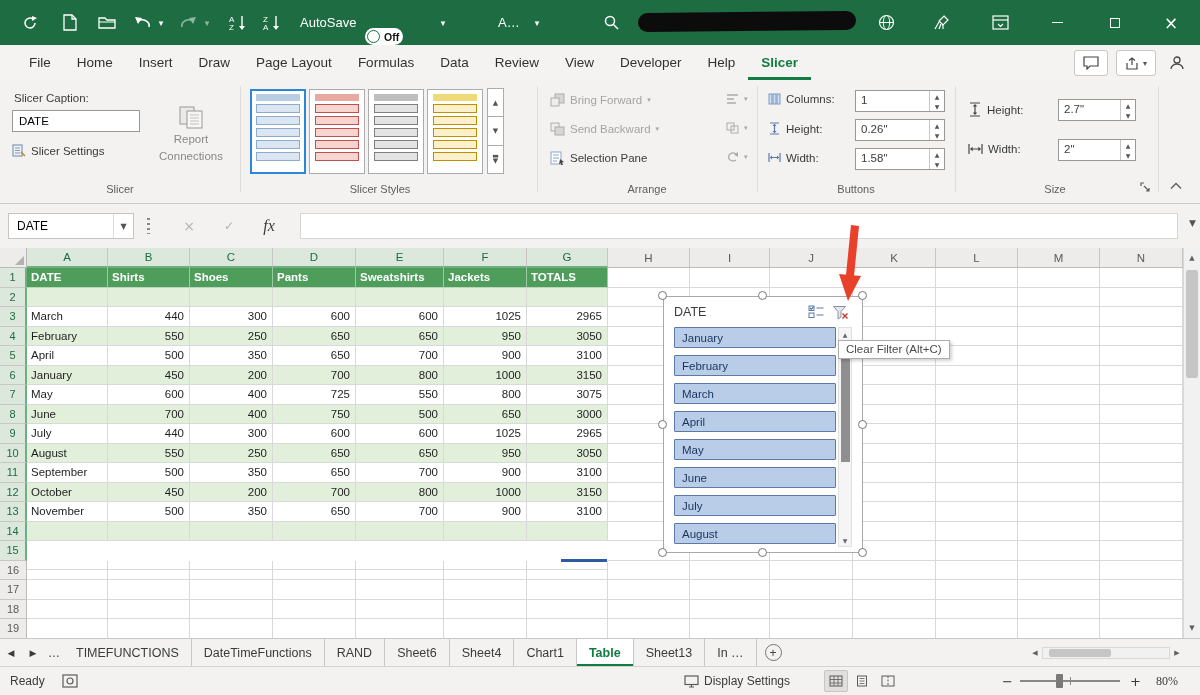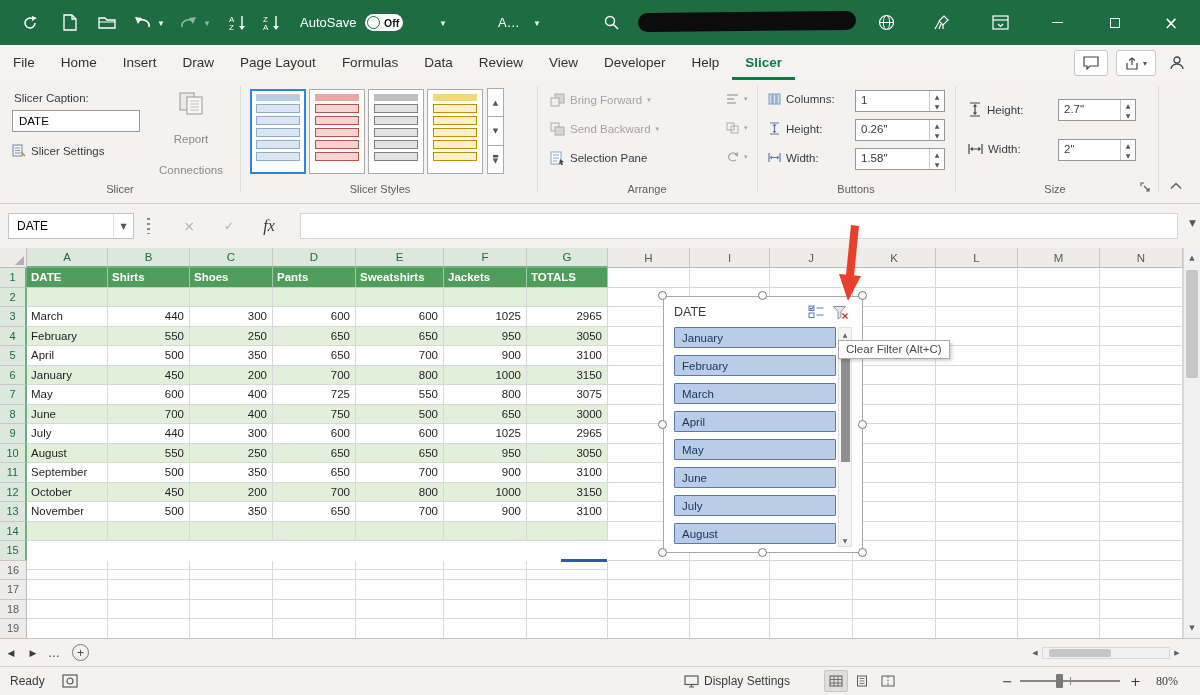--- a/index.html
+++ b/index.html
@@ -17,34 +17,34 @@
   .toggle { width:38px; height:17px; background:#fff; border-radius:9px; display:flex; align-items:center; margin-left:7px; position:relative; }
   .knob { width:13px; height:13px; border-radius:50%; background:#fff; border:1.5px solid #1E6C41; margin-left:2px; }
   .toggle-label { font-size:10.5px; color:#111; margin-left:4px; font-weight:bold; }
   .chev { font-size:9px; color:#fff; }
   .scribble { position:absolute; left:638px; top:12px; width:218px; height:19px; background:#0c0c0c; border-radius:10px; transform:rotate(-.6deg); }
   .winbtn { width:46px; font-size:15px; cursor:default; }
   .maxbox { width:10px; height:10px; border:1.2px solid #fff; }
   .minbar { width:11px; height:0; border-bottom:1.4px solid #fff; }
 
   
-  .tabrow { position:absolute; top:45px; left:0; width:1200px; height:35px; background:#F4F3F2; display:flex; align-items:stretch; }
+  .tabrow { position:absolute; top:45px; left:0; width:1200px; height:35px; background:#F4F3F2; display:flex; align-items:stretch; padding-left:16px; }
   .rtab { padding:0 13px; line-height:35px; font-size:13.5px; color:#323130; white-space:nowrap; }
   .rtab.active { color:var(--accent-green,#107C41); font-weight:bold; box-shadow:inset 0 -3px 0 var(--accent-green,#107C41); }
   .tabrow-right { position:absolute; right:10px; top:5px; display:flex; gap:8px; align-items:center; }
   .pillbtn { height:26px; border:1px solid #C8C6C4; border-radius:3px; background:#fff; display:flex; align-items:center; padding:0 8px; gap:4px; }
 
   
   .ribbon { position:absolute; top:80px; left:0; width:1200px; height:124px; background:#F3F2F1; border-bottom:1px solid #CFCDCB; font-size:11.5px; color:#3B3B3B; }
   .rsep { position:absolute; top:6px; height:106px; width:1px; background:#DFDDDB; }
   .glabel { position:absolute; top:103px; font-size:11px; color:#605E5C; text-align:center; }
   .cap-input { position:absolute; left:12px; top:30px; width:128px; height:22px; border:1px solid #9A9896; background:#fff; font-size:11.5px; padding:0 6px; font-family:inherit; }
   .txtbtn { position:absolute; display:flex; align-items:center; gap:5px; color:#3B3B3B; }
   .txtbtn.disabled { color:#A6A4A2; }
-  .bigbtn { position:absolute; left:148px; top:8px; width:86px; height:92px; display:flex; flex-direction:column; align-items:center; justify-content:center; gap:16px; color:#8B8987; text-align:center; line-height:1.25; }
+  .bigbtn { position:absolute; left:148px; top:8px; width:86px; height:92px; display:flex; flex-direction:column; align-items:center; justify-content:center; gap:2px; color:#8B8987; text-align:center; line-height:1.25; }
   .gallery { position:absolute; left:250px; top:9px; display:flex; gap:3px; }
   .thumb { width:56px; height:85px; background:#fff; border:1px solid #ABABAB; padding:4px 5px; display:flex; flex-direction:column; gap:3px; }
   .thumb.selitem { border:2px solid #2B88D8; padding:3px 4px; }
   .thumb .t-title { height:7px; }
   .thumb .t-row { height:9px; border:1px solid transparent; }
   .scrollcol { position:absolute; left:487px; top:9px; width:17px; height:85px; display:flex; flex-direction:column; }
   .scrollcol div { flex:1; border:1px solid #ABABAB; background:#fff; margin-top:-1px; display:flex; align-items:center; justify-content:center; font-size:7px; color:#555; }
   .spin { position:absolute; height:22px; background:#fff; border:1px solid #9A9896; display:flex; }
   .spin .v { flex:1; padding:3px 5px; font-size:11.5px; }
   .spin .btns { width:15px; border-left:1px solid #C8C6C4; display:flex; flex-direction:column; }
@@ -170,21 +170,21 @@
     </span>
     <span class="tb" style="left:260px;width:24px;">
       <svg width="20" height="17" viewBox="0 0 20 17">
           <text x="1" y="8" font-size="8" fill="#fff" font-family="Liberation Sans,sans-serif">Z</text>
           <text x="1" y="16" font-size="8" fill="#fff" font-family="Liberation Sans,sans-serif">A</text>
           <path d="M14 2 v11" stroke="#fff" stroke-width="1.4"></path>
           <polygon points="11,12 17,12 14,16" fill="#fff"></polygon>
         </svg>
     </span>
     <span class="tb autosave" style="left:300px;">AutoSave</span>
-    <span class="tb" style="left:358px;">
+    <span class="tb" style="left:358px;align-items:flex-end;">
       <span class="toggle">
           <span class="knob"></span>
           <span class="toggle-label">Off</span>
         </span>
     </span>
     <span class="tb chev ic" style="left:436px;width:14px;">▾</span>
     <span class="tb" style="left:498px;font-size:13px;">A…</span>
     <span class="tb chev ic" style="left:530px;width:14px;">▾</span>
     <span class="tb" style="left:600px;width:22px;">
       <svg width="17" height="17" viewBox="0 0 17 17">
@@ -836,20 +836,31 @@
       <polygon points="18,0 26,1 21,51 13,50" fill="var(--arrow-red,#E8402A)"></polygon>
       <polygon points="6,49 28,51 15,76" fill="var(--arrow-red,#E8402A)"></polygon>
     </svg>
   </div>
   <div class="tooltip">Clear Filter (Alt+C)</div>
 
   <div class="sheetbar">
     <span class="nav ic">◀</span>
     <span class="nav ic">▶</span>
     <span class="overflow-dots">…</span>
+    <div id="sheet-tabs" style="display:flex;">
+        <div class="stab">TIMEFUNCTIONS</div>
+        <div class="stab">DateTimeFunctions</div>
+        <div class="stab">RAND</div>
+        <div class="stab">Sheet6</div>
+        <div class="stab">Sheet4</div>
+        <div class="stab">Chart1</div>
+        <div class="stab active">Table</div>
+        <div class="stab">Sheet13</div>
+        <div class="stab">In …</div>
+      </div>
     <span class="addsheet">+</span>
     <div class="hscroll">
       <span class="arr ic">◀</span>
       <span class="htrack">
           <span class="hthumb"></span>
         </span>
       <span class="arr ic">▶</span>
     </div>
   </div>
 

